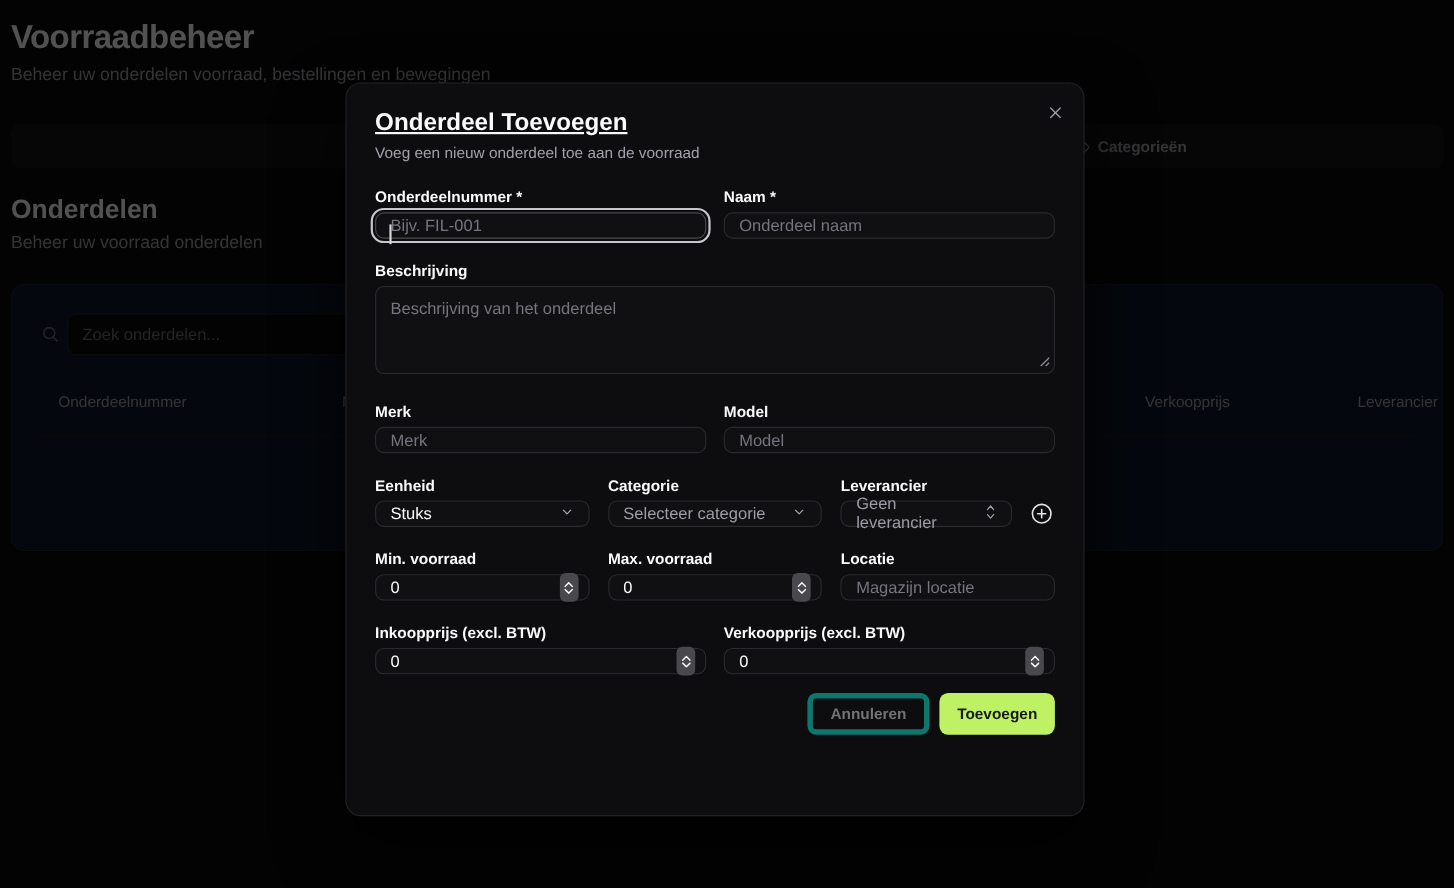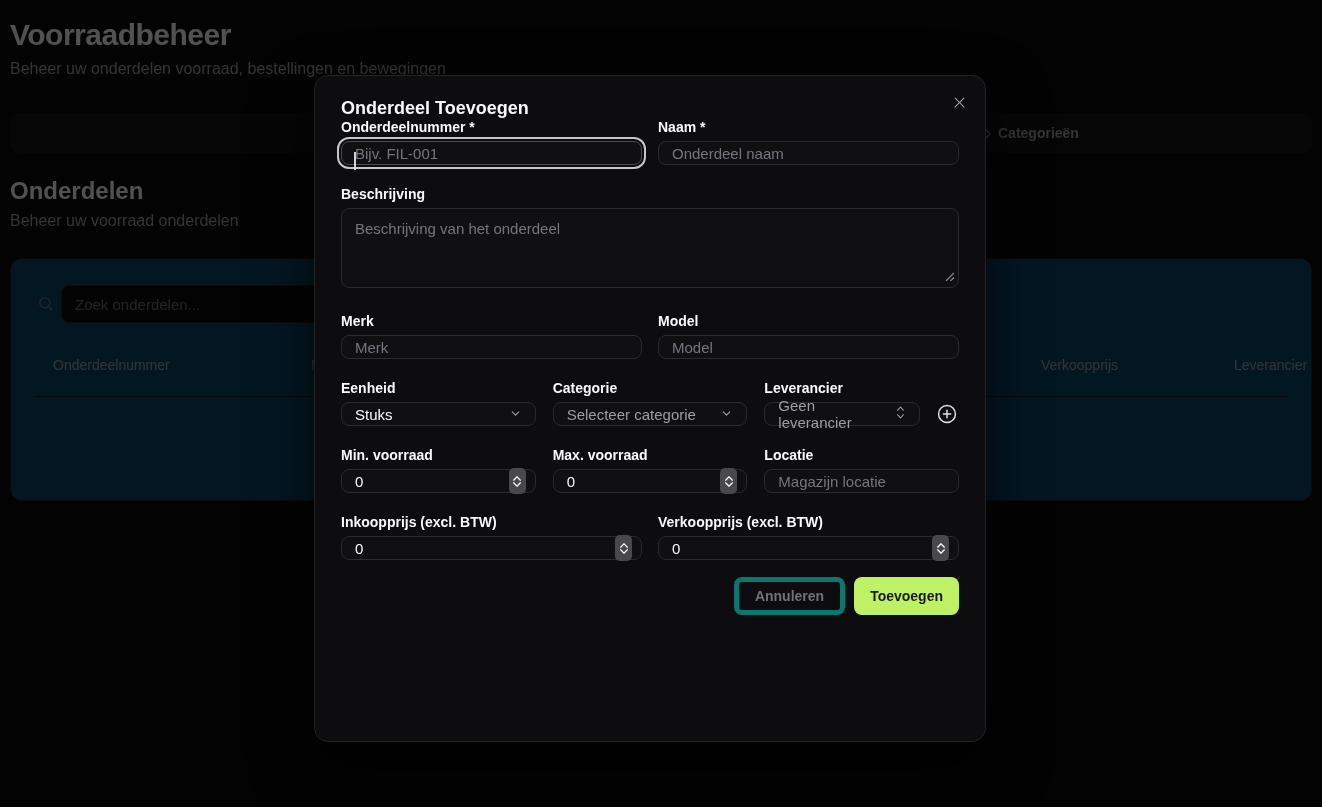--- a/index.html
+++ b/index.html
@@ -12,36 +12,36 @@
   }
   
   .bg-title { position:absolute; left:10px; top:18px; font-size:30px; font-weight:800; color:#fafafa; letter-spacing:-0.5px; }
   .bg-sub   { position:absolute; left:10px; top:60px; font-size:16px; color:#a1a1aa; }
   .tabbar   { position:absolute; left:10px; top:113px; right:10px; height:40px; background:#151518; border-radius:8px; }
   .tab-item { position:absolute; left:958px; top:0; height:40px; display:flex; align-items:center; gap:7px;
               color:#a1a1aa; font-size:14px; font-weight:600; padding:0 8px; }
   .section-title { position:absolute; left:10px; top:177px; font-size:24px; font-weight:700; color:#fafafa; }
   .section-sub   { position:absolute; left:10px; top:212px; font-size:16px; color:#a1a1aa; }
   .card { position:absolute; left:10px; top:258px; right:10px; height:243px;
-          background:#0c4a6e; border:1px solid #202024; border-radius:12px; }
+          background:#0f172a; border:1px solid #202024; border-radius:12px; }
   .search-icon { position:absolute; left:26px; top:36px; width:17px; height:17px; color:#71717a; }
   .search-input { position:absolute; left:50px; top:26px; width:330px; height:38px;
           background:#0b0b0d; border:1px solid #27272a; border-radius:8px; color:#fafafa;
           font-size:15px; padding:0 13px; font-family:inherit; }
   .search-input::placeholder { color:#6f6f78; }
   .th { position:absolute; top:98px; font-size:14px; font-weight:500; color:#a1a1aa; white-space:nowrap; }
   .th.c0 { left:42px; } .th.c1 { left:300px; } .th.c2 { left:1030px; } .th.c3 { left:1223px; }
   .thead-sep { position:absolute; left:24px; right:24px; top:137px; height:1px; background:#1e1e22; }
   
   .overlay { position:absolute; inset:0; background:rgba(0,0,0,0.68); }
   
   .modal { position:absolute; left:314px; top:75px; width:672px; height:667px;
            background:#0d0d10; border:1px solid #232327; border-radius:14px;
            box-shadow:0 25px 60px rgba(0,0,0,0.75); padding:22px 26px; }
-  .modal-title { font-size:18px; font-weight:700; color:#fafafa; }
+  .modal-title { font-size:22px; font-weight:700; color:#fafafa;text-decoration:underline; }
   .modal-sub   { margin-top:7px; margin-bottom:24px; font-size:14px; color:#a1a1aa; }
   .close-btn { position:absolute; top:14px; right:14px; width:24px; height:24px; background:none; border:none;
                color:#9ca3af; cursor:pointer; display:flex; align-items:center; justify-content:center; }
   .row { display:grid; grid-template-columns:1fr 1fr; gap:16px; margin-bottom:21px; }
   .row.cols3 { grid-template-columns:1fr 1fr 1fr; gap:17px; }
   .field label { display:block; font-size:14px; font-weight:700; color:#fafafa; margin-bottom:6px; }
   .input, .select-box {
     width:100%; height:24px; background:#101013; border:1px solid #2b2b2f; border-radius:8px;
     color:#fafafa; font-size:15px; padding:0 13px; font-family:inherit;
   }
@@ -110,20 +110,21 @@
 <div class="overlay"></div>
 
 <div class="modal">
   <button class="close-btn">
     <svg width="15" height="15" viewBox="0 0 24 24" fill="none" stroke="currentColor" stroke-width="1.8" stroke-linecap="round">
       <line x1="5" y1="5" x2="19" y2="19"></line>
         <line x1="19" y1="5" x2="5" y2="19"></line>
     </svg>
   </button>
   <div class="modal-title">Onderdeel Toevoegen</div>
+  <div class="modal-sub">Voeg een nieuw onderdeel toe aan de voorraad</div>
 
   <div class="row">
     <div class="field">
       <label>Onderdeelnummer *</label>
       <div class="input-wrap">
         <input class="input focused" type="text" placeholder="Bijv. FIL-001" style="">
         <div class="caret"></div>
       </div>
     </div>
     <div class="field">

